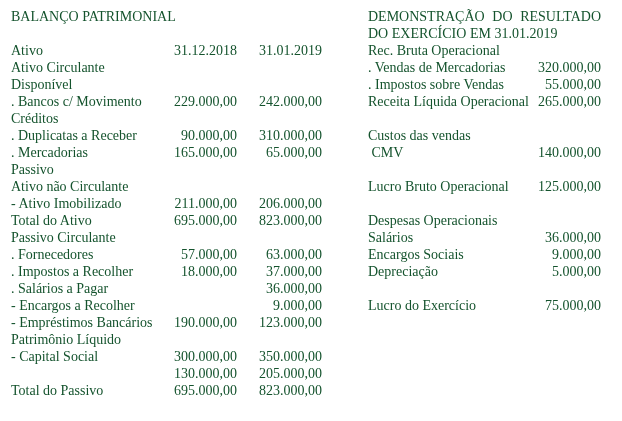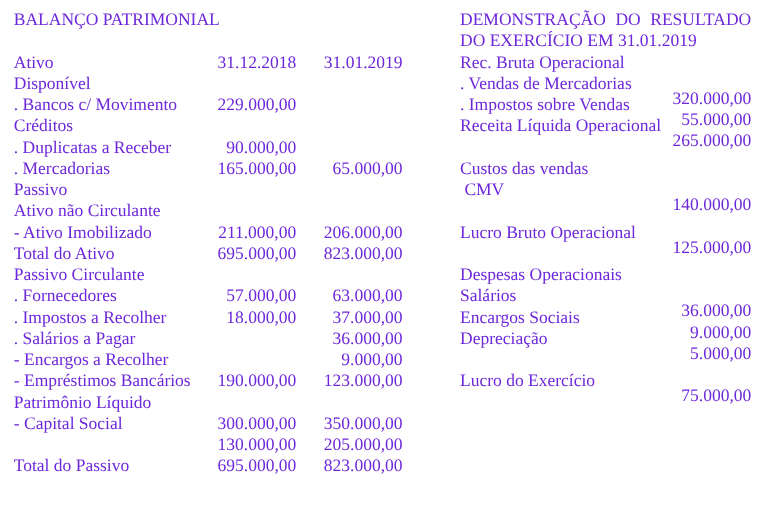--- a/index.html
+++ b/index.html
@@ -5,21 +5,21 @@
   html, body {
     margin: 0;
     padding: 0;
     background: #ffffff;
   }
   .page {
     position: relative;
     width: 622px;
     height: 421px;
     background: #ffffff;
-    color: #6d28d9;
+    color: #14532d;
     font-family: "Liberation Serif", serif;
     font-size: 14px;
     overflow: hidden;
   }
   .section { position: absolute; top: 8px; }
   .bs-section { left: 11px;  width: 311px; }
   .is-section { left: 368px; width: 233px; }
 
   .doc-title {
     height: 17px;
@@ -33,60 +33,67 @@
   }
   .row {
     position: relative;
     height: 17px;
     line-height: 17px;
     white-space: pre;
   }
   .lbl { position: absolute; left: 0; top: 0; }
   .v1  { position: absolute; right: 85px; top: 0; text-align: left; }
   .v2  { position: absolute; right: 0;    top: 0; text-align: right; font-family: Liberation Serif, serif; }
-  .val { position: absolute; right: 0;    top: 12px; text-align: center; }
+  .val { position: absolute; right: 0;    top: 0; text-align: center; }
 </style>
 </head>
 <body>
 
 <div class="page">
 
   <div class="section bs-section">
     <div class="bs-title-block">
       <div class="doc-title">BALANÇO PATRIMONIAL</div>
     </div>
     <div>
 
         <div class="row">
           <span class="lbl">Ativo</span>
           <span class="v1">31.12.2018</span>
           <span class="v2">31.01.2019</span>
         </div>
 
+        <div class="row">
+          <span class="lbl">Ativo Circulante</span>
+          <span class="v1"></span>
+          <span class="v2"></span>
+        </div>
 
         <div class="row">
           <span class="lbl">Disponível</span>
           <span class="v1"></span>
           <span class="v2"></span>
         </div>
 
         <div class="row">
           <span class="lbl">. Bancos c/ Movimento</span>
           <span class="v1">229.000,00</span>
+          <span class="v2">242.000,00</span>
         </div>
 
         <div class="row">
           <span class="lbl">Créditos</span>
           <span class="v1"></span>
           <span class="v2"></span>
         </div>
 
         <div class="row">
           <span class="lbl">. Duplicatas a Receber</span>
           <span class="v1">90.000,00</span>
+          <span class="v2">310.000,00</span>
         </div>
 
 
         <div class="row">
           <span class="lbl">. Mercadorias</span>
           <span class="v1">165.000,00</span>
           <span class="v2">65.000,00</span>
         </div>
 
         <div class="row">

